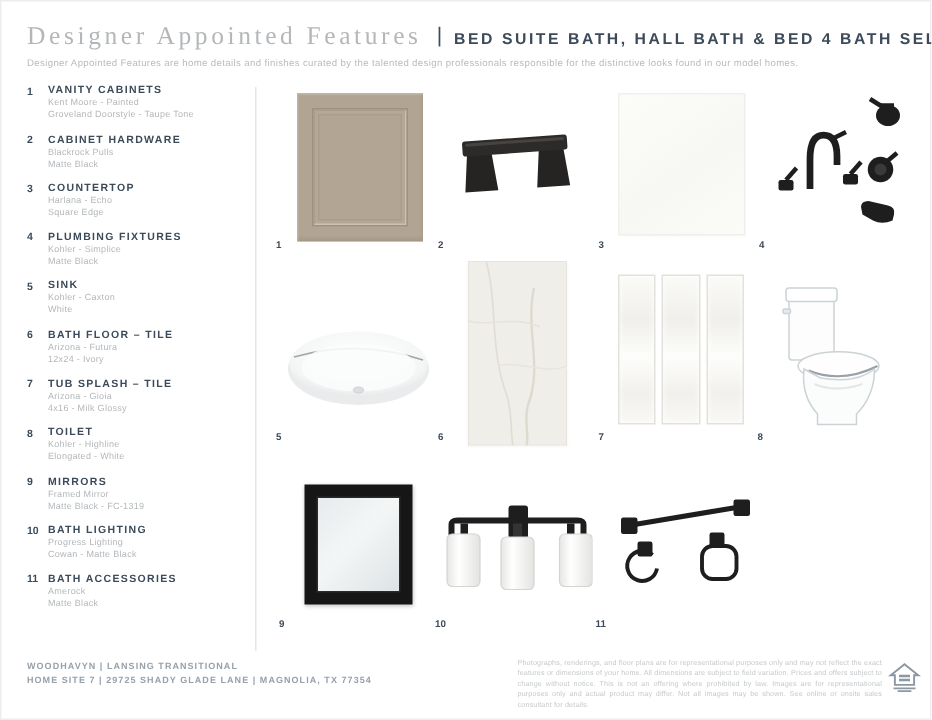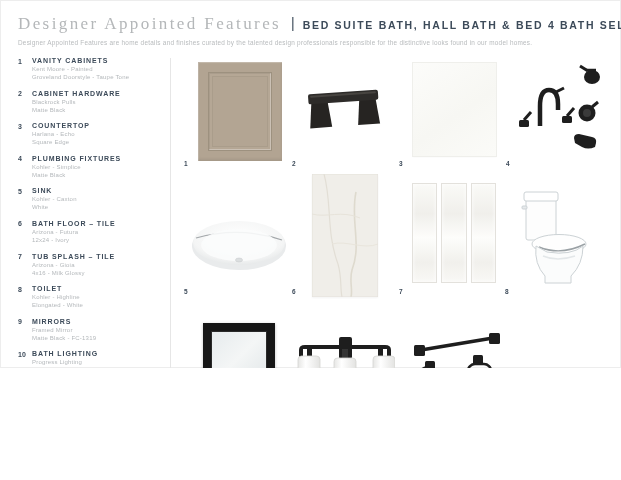--- a/index.html
+++ b/index.html
@@ -1,17 +1,17 @@
 <!DOCTYPE html>
 <html><head>
 <meta charset="utf-8">
 <style>
   html,body{margin:0;padding:0;background:#fff;}
   #page{
-    position:relative;width:621px;height:368px;background:#ffffff;
+    position:relative;width:621px;height:480px;background:#ffffff;
     font-family:"Liberation Sans",sans-serif;overflow:hidden;
     box-shadow:inset 0 0 0 1px #ededed;
   }
   
   .hdr{position:absolute;left:18px;top:14px;width:585px;}
   .hdr-line{display:flex;align-items:baseline;white-space:nowrap;}
   .hdr-title{
     font-family:"Liberation Serif",serif;font-size:17px;color:#b4b7b9;
     letter-spacing:2.4px;font-weight:400;
   }

